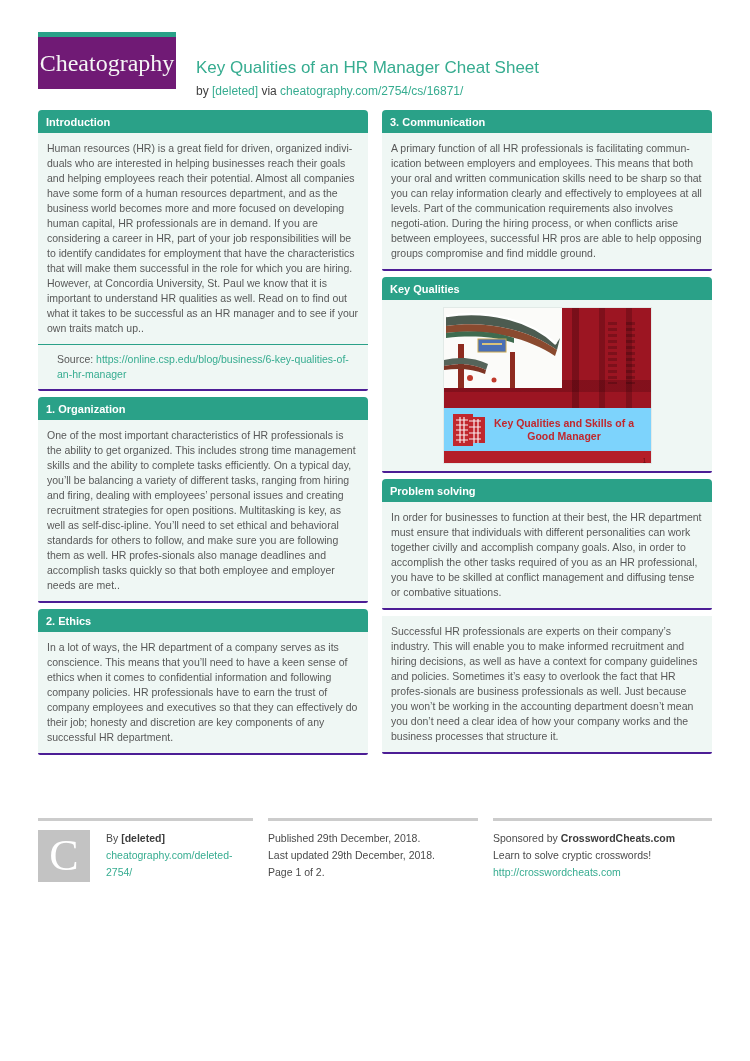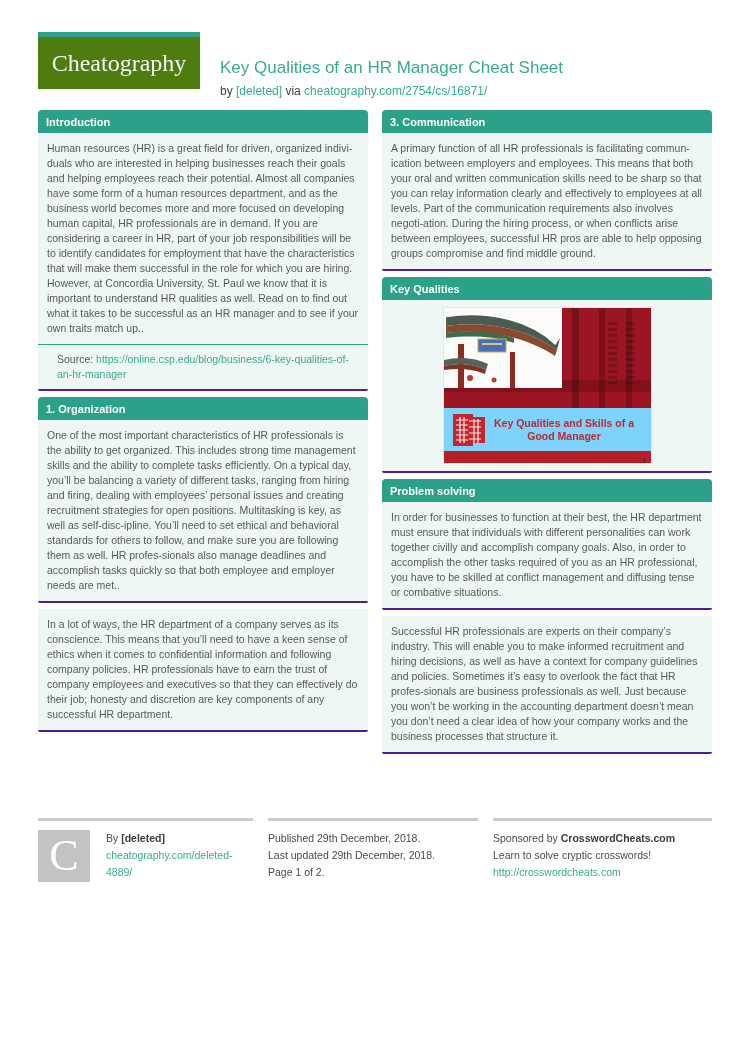--- a/index.html
+++ b/index.html
@@ -1,21 +1,21 @@
 <!DOCTYPE html>
 <html><head>
 <meta charset="utf-8">
 <style>
   html,body{margin:0;padding:0;background:#fff;}
   .page{position:relative;width:750px;height:1061px;background:#ffffff;overflow:hidden;
         font-family:"Liberation Sans","DejaVu Sans",sans-serif;color:#585858;}
 
   
   .header{position:absolute;top:32px;left:38px;right:38px;display:flex;align-items:flex-start;}
-  .logo-box{width:162px;height:52px;background:#4d7c0f;border-top:5px solid #2aa188;
+  .logo-box{width:138px;height:52px;background:#701a75;border-top:5px solid #2aa188;
             display:flex;align-items:center;justify-content:center;}
   .logo-text{font-family:"Liberation Serif","DejaVu Serif",serif;color:#f5f5f5;font-size:24px;}
   .title-block{margin-left:20px;padding-top:10px;}
   .page-title{color:#36ac90;font-size:17px;font-weight:400;margin:16px 0 6px 0;}
   .byline{font-size:12px;color:#3f3f3f;}
   .link{color:#36ac90;text-decoration:none;cursor:pointer;}
 
   
   .columns{position:absolute;top:110px;left:38px;width:674px;display:flex;gap:14px;}
   .col{width:330px;display:flex;flex-direction:column;}
@@ -97,20 +97,21 @@
       </div>
 
       <div class="card">
         <div class="card-header">1. Organization</div>
         <div class="card-body">
           <div class="card-text">One of the most important characteristics of HR professionals is the ability to get organized. This includes strong time management skills and the ability to complete tasks efficiently. On a typical day, you’ll be balancing a variety of different tasks, ranging from hiring and firing, dealing with employees’ personal issues and creating recruitment strategies for open positions. Multitasking is key, as well as self-disc-ipline. You’ll need to set ethical and behavioral standards for others to follow, and make sure you are following them as well. HR profes-sionals also manage deadlines and accomplish tasks quickly so that both employee and employer needs are met..</div>
         </div>
       </div>
 
       <div class="card">
+        <div class="card-header">2. Ethics</div>
         <div class="card-body">
           <div class="card-text">In a lot of ways, the HR department of a company serves as its conscience. This means that you’ll need to have a keen sense of ethics when it comes to confidential information and following company policies. HR professionals have to earn the trust of company employees and executives so that they can effectively do their job; honesty and discretion are key components of any successful HR department.</div>
         </div>
       </div>
 
     </div>
 
     <div class="col">
 
       <div class="card">
@@ -183,21 +184,21 @@
 
   <div class="footer">
 
     <div class="fcol fcol1">
       <div class="avatar">
         <span>C</span>
       </div>
       <div class="fcol1-text">
         <span>By</span>
         <span class="bold">[deleted]</span><br>
-        <a class="link">cheatography.com/deleted-4889/</a>
+        <a class="link">cheatography.com/deleted-2754/</a>
       </div>
     </div>
 
     <div class="fcol fcol2">
       <div>Published 29th December, 2018.</div>
       <div>Last updated 29th December, 2018.</div>
       <div>Page 1 of 2.</div>
     </div>
 
     <div class="fcol fcol3">

